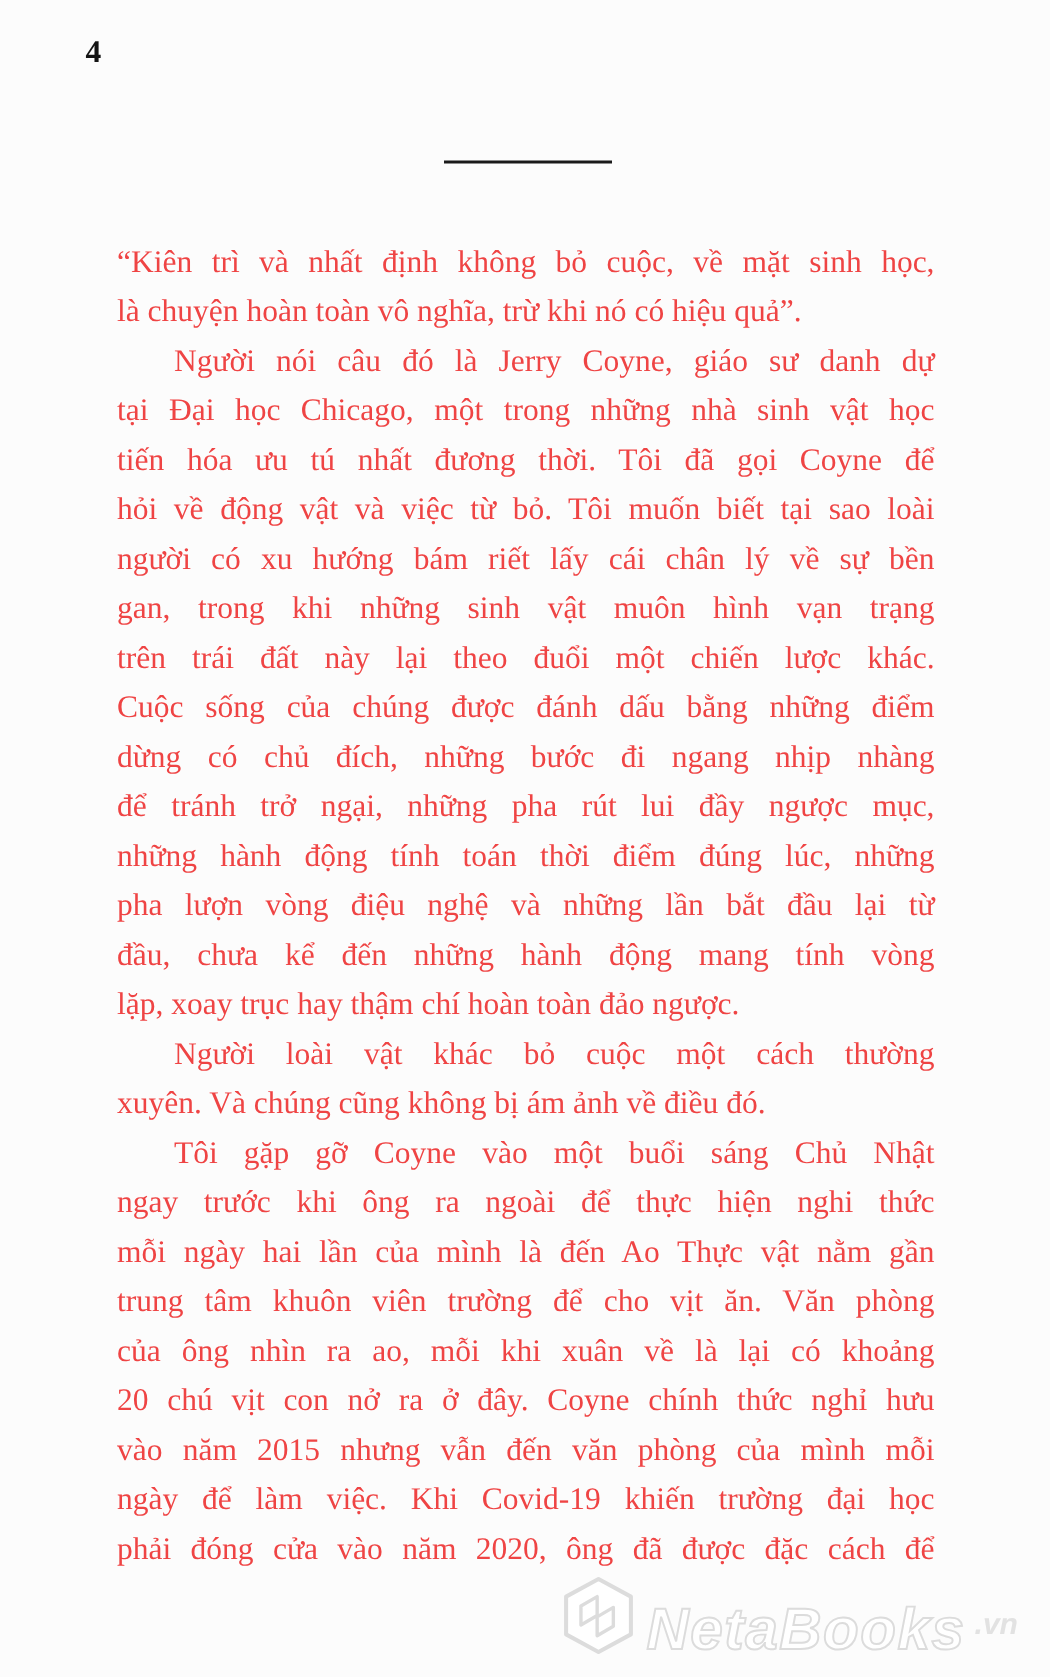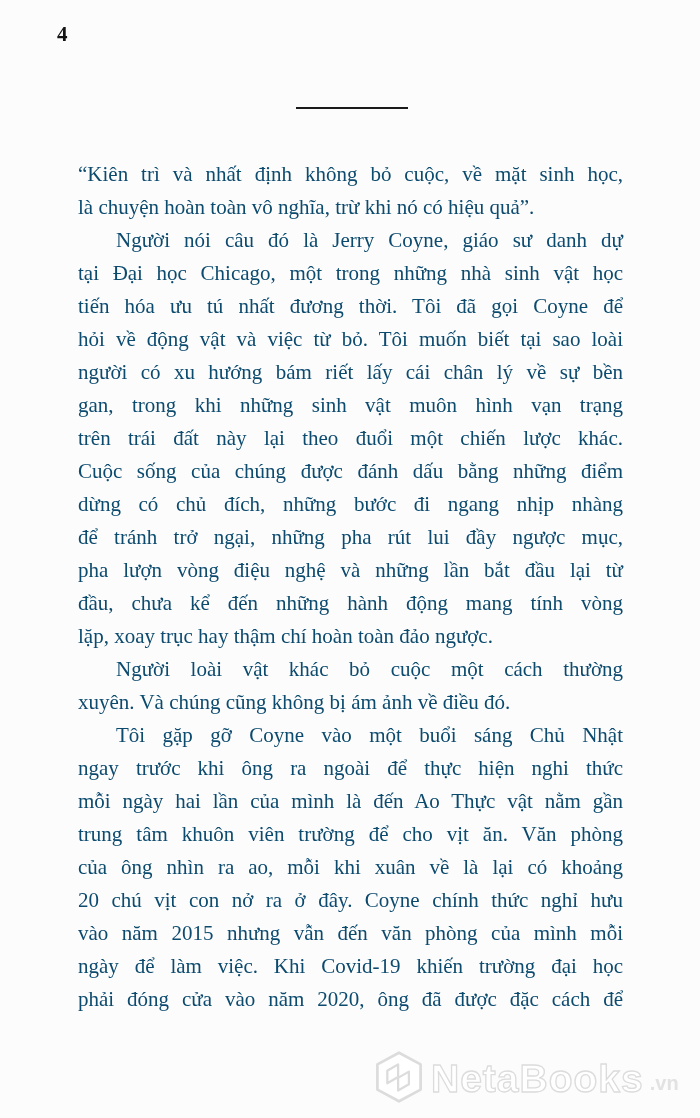--- a/index.html
+++ b/index.html
@@ -37,38 +37,39 @@
     top: 107px;
     width: 112px;
     height: 2px;
     background: #1a1a1a;
   }
   .body-text {
     position: absolute;
     left: 78px;
     top: 158px;
     width: 545px;
-    color: #0c4a6e;
+    color: #ef4444;
     font-size: 21px;
     line-height: 33px;
   }
   .line {
     height: 33px;
     text-align: justify;
     text-align-last: justify;
   }
   .line.end { text-align-last: left; }
   .line.indent { text-indent: 38px; }
   .watermark {
     position: absolute;
     left: 372px;
     top: 1050px;
     display: flex;
-    align-items: center;
+    align-items: flex-end;
     gap: 5px;
+    font-style: italic;
   }
   .wm-logo { display: block; }
   .wm-text {
     font-family: "Liberation Sans", "DejaVu Sans", sans-serif;
     font-weight: bold;
     font-size: 39px;
     letter-spacing: 1px;
     color: #ffffff;
     -webkit-text-stroke: 1.3px #dcdcdc;
   }
@@ -103,20 +104,21 @@
       <div class="line indent">Người nói câu đó là Jerry Coyne, giáo sư danh dự</div>
       <div class="line">tại Đại học Chicago, một trong những nhà sinh vật học</div>
       <div class="line">tiến hóa ưu tú nhất đương thời. Tôi đã gọi Coyne để</div>
       <div class="line">hỏi về động vật và việc từ bỏ. Tôi muốn biết tại sao loài</div>
       <div class="line">người có xu hướng bám riết lấy cái chân lý về sự bền</div>
       <div class="line">gan, trong khi những sinh vật muôn hình vạn trạng</div>
       <div class="line">trên trái đất này lại theo đuổi một chiến lược khác.</div>
       <div class="line">Cuộc sống của chúng được đánh dấu bằng những điểm</div>
       <div class="line">dừng có chủ đích, những bước đi ngang nhịp nhàng</div>
       <div class="line">để tránh trở ngại, những pha rút lui đầy ngược mục,</div>
+      <div class="line">những hành động tính toán thời điểm đúng lúc, những</div>
       <div class="line">pha lượn vòng điệu nghệ và những lần bắt đầu lại từ</div>
       <div class="line">đầu, chưa kể đến những hành động mang tính vòng</div>
       <div class="line end">lặp, xoay trục hay thậm chí hoàn toàn đảo ngược.</div>
     </div>
 
     <div class="para">
       <div class="line indent">Người loài vật khác bỏ cuộc một cách thường</div>
       <div class="line end">xuyên. Và chúng cũng không bị ám ảnh về điều đó.</div>
     </div>
 

